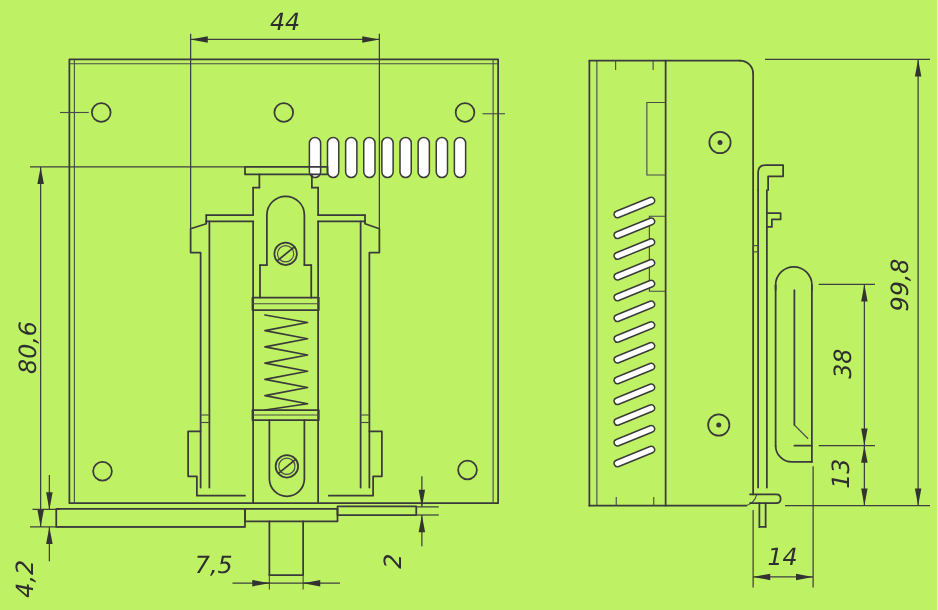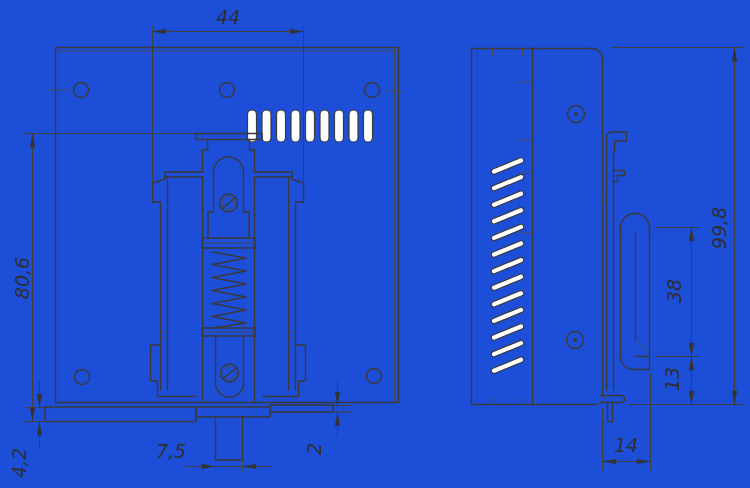--- a/index.html
+++ b/index.html
@@ -1,16 +1,16 @@
 <!DOCTYPE html>
 <html><head>
 <meta charset="utf-8">
 <style>
   html,body{margin:0;padding:0;background:#fff;}
-  .stage{position:relative;width:750px;height:488px;background:#1d4ed8;overflow:hidden;}
+  .stage{position:relative;width:750px;height:488px;background:#bef264;overflow:hidden;}
   svg{display:block;}
   .o{stroke:#3a3a3a;stroke-width:1.4;fill:none;stroke-linecap:round;stroke-linejoin:round;}
   .t{stroke:#4a4a4a;stroke-width:0.9;fill:none;}
   .d{stroke:#3f3f3f;stroke-width:1;fill:none;}
   .vent{stroke:#3a3a3a;stroke-width:1.2;fill:#ffffff;}
   .slat-dark{stroke:#3a3a3a;stroke-width:6.5;fill:none;stroke-linecap:round;}
   .slat-light{stroke:#ffffff;stroke-width:4.2;fill:none;stroke-linecap:round;}
   .dot{fill:#3a3a3a;stroke:none;}
   text.dim{font-family:"DejaVu Sans",sans-serif;font-style:italic;font-size:19px;fill:#2e2e2e;}
 </style>

